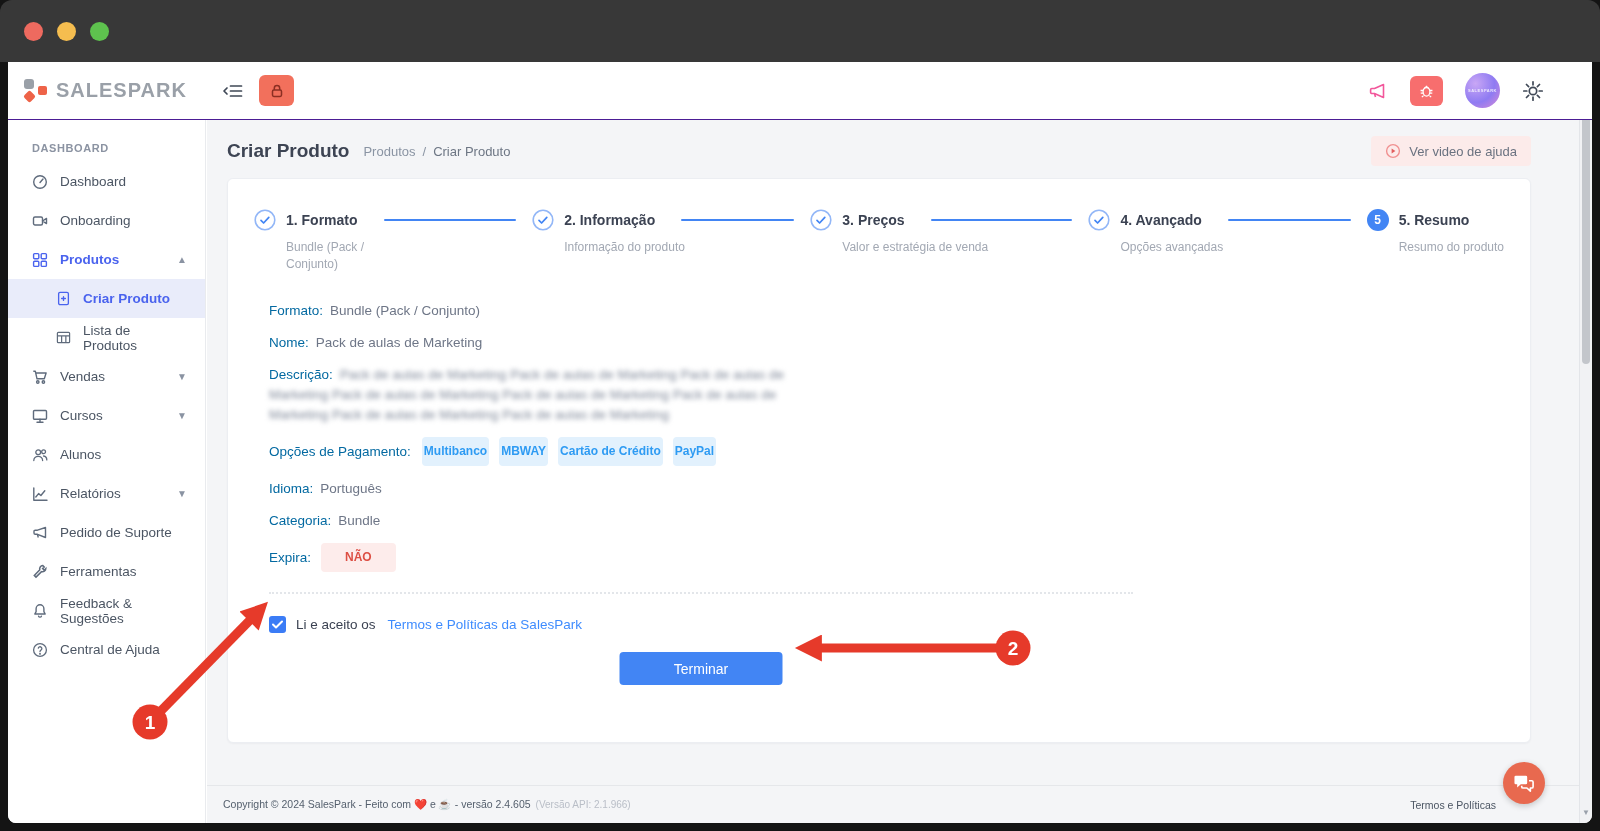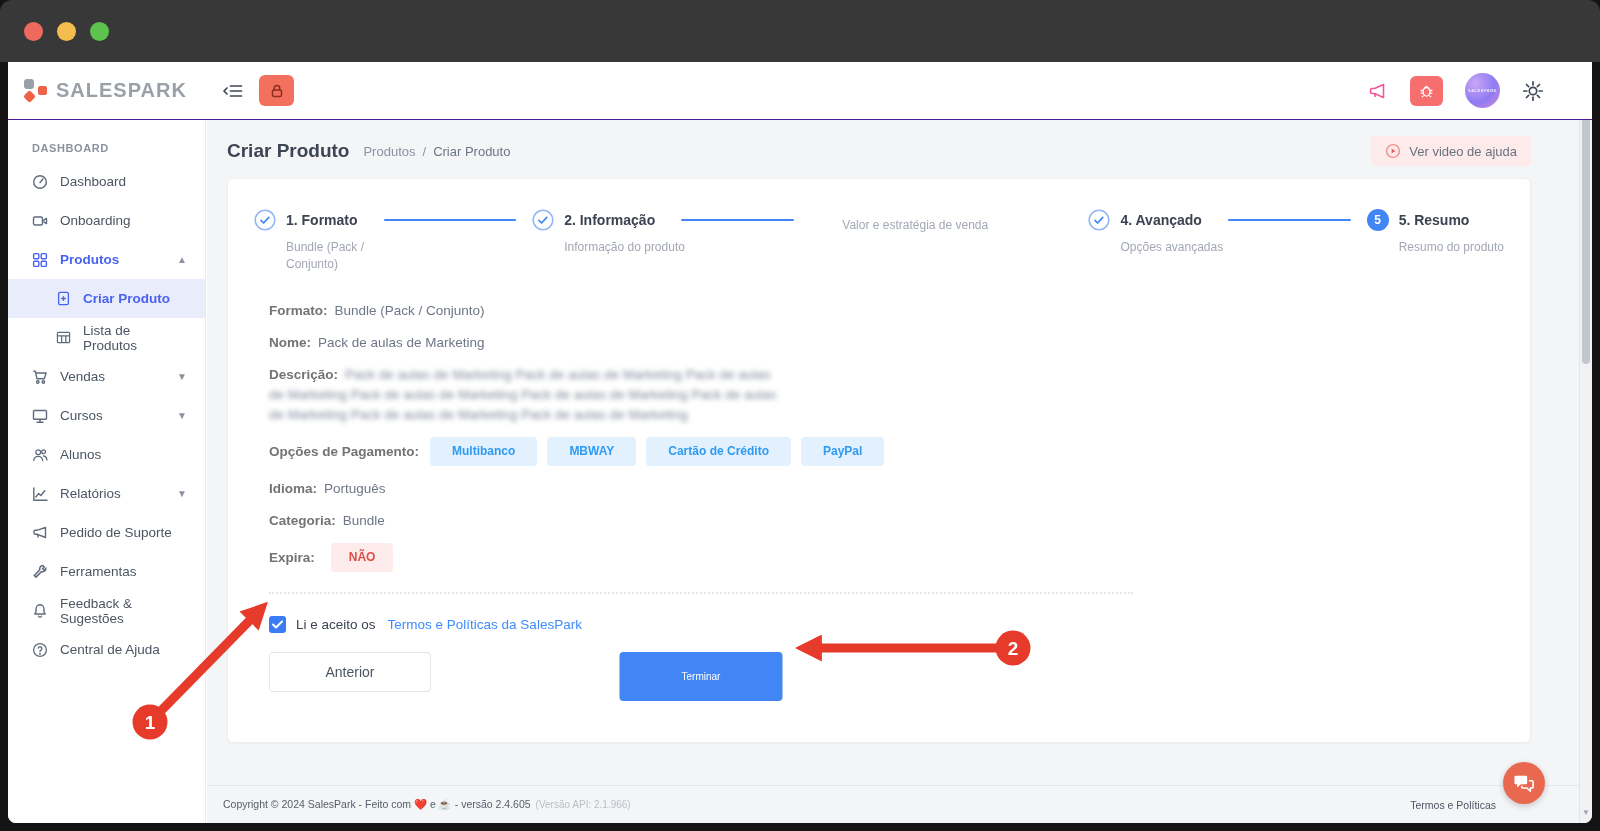--- a/index.html
+++ b/index.html
@@ -59,35 +59,35 @@
   .step-label { font-size:14px; font-weight:600; color:#3b4252; white-space:nowrap; }
   .step-line { flex:1; height:2px; background:#4285f4; border-radius:2px; margin:0 16px; }
   .step-circle-done { width:22px; height:22px; flex:0 0 auto; }
   .step-circle-cur { width:22px; height:22px; flex:0 0 auto; border-radius:50%; background:#4285f4; color:#fff; font-size:12px; font-weight:700; display:flex; align-items:center; justify-content:center; }
   .step-sub { margin:8px 0 0 32px; font-size:12px; color:#a2a8b3; line-height:17px; max-width:175px; }
   .step-sub.narrow { max-width:118px; }
 
   
   .summary { margin:28px 0 0 15px; }
   .fieldrow { margin-bottom:13px; font-size:13.5px; color:#6e7687; line-height:19px; display:flex; align-items:center; }
-  .fieldrow b, .desc b { color:#737373; font-weight:700; margin-right:7px; }
+  .fieldrow b, .desc b { color:#0369a1; font-weight:400; margin-right:7px; }
   .desc { display:block; width:520px; font-size:13.5px; color:#6e7687; line-height:20px; margin-bottom:12px; }
   .blurred { filter:blur(2.6px); color:#7e8798; }
   .badges { display:flex; gap:10px; margin-left:4px; }
-  .badge-blue { background:#e2f1fd; color:#2e9bf3; font-weight:700; font-size:12px; padding:5px 22px; border-radius:4px; }
-  .badge-red { background:#fdeceb; color:#dd4f44; font-weight:700; font-size:12px; padding:5px 18px; border-radius:4px; margin-left:9px; }
+  .badge-blue { background:#e2f1fd; color:#2e9bf3; font-weight:700; font-size:12px; padding:5px 2px; border-radius:4px; }
+  .badge-red { background:#fdeceb; color:#dd4f44; font-weight:700; font-size:12px; padding:5px 24px; border-radius:4px; margin-left:3px; }
   .dotted { border:none; border-top:2px dotted #e3e6ea; width:864px; margin:20px 0 22px 0; }
 
   .agree { display:flex; align-items:center; gap:10px; font-size:13.5px; color:#3b4252; }
   .checkbox { width:17px; height:17px; border-radius:3px; background:#3b7cf6; display:flex; align-items:center; justify-content:center; cursor:pointer; }
   .agree a { color:#3f8cfe; text-decoration:none; cursor:pointer; margin-left:2px; }
 
   .btn-row { position:relative; width:864px; height:40px; margin-top:19px; }
   .btn-prev { position:absolute; left:0; top:0; width:162px; height:40px; background:#fff; border:1px solid #e3e6ea; border-radius:4px; color:#4b5563; font-size:14px; cursor:pointer; font-family:"Liberation Sans", sans-serif; }
-  .btn-finish { position:absolute; left:50%; transform:translateX(-50%); top:0; width:163px; height:49px; background:#4285f4; border:none; border-radius:4px; color:#fff; font-size:10px; cursor:pointer; font-family:"Liberation Sans", sans-serif; }
+  .btn-finish { position:absolute; left:50%; transform:translateX(-50%); top:0; width:163px; height:33px; background:#4285f4; border:none; border-radius:4px; color:#fff; font-size:14px; cursor:pointer; font-family:"Liberation Sans", sans-serif; }
 
   
   .footer { position:absolute; left:0; right:0; bottom:0; height:38px; border-top:1px solid #e5e7ea; display:flex; align-items:center; padding:0 83px 0 16px; font-size:10.5px; color:#55606e; }
   .footer .api { color:#b9bec7; margin-left:5px; font-size:10px; }
   .footer .terms { margin-left:auto; color:#4b5563; cursor:pointer; }
   .fab { position:absolute; right:34px; bottom:19px; width:42px; height:42px; border-radius:50%; background:#e8694f; border:none; display:flex; align-items:center; justify-content:center; cursor:pointer; box-shadow:0 2px 6px rgba(0,0,0,.2); z-index:8; }
 
   
   .scrollbar { position:absolute; top:0; right:0; bottom:0; width:13px; background:#f1f2f4; border-left:1px solid #e3e5e9; }
   .sb-arrow { position:absolute; left:0; width:12px; text-align:center; font-size:8px; color:#9aa1ab; cursor:pointer; }
@@ -345,20 +345,28 @@
                   <circle cx="11" cy="11" r="9.8" fill="#fff" stroke="#93b7f7" stroke-width="1.6"></circle>
                   <path d="M7 11.4l2.6 2.6 5.2-5.6" stroke="#4285f4" stroke-width="1.7" fill="none" stroke-linecap="round" stroke-linejoin="round"></path>
                 </svg>
               <span class="step-label">2. Informação</span>
               <span class="step-line"></span>
             </div>
             <div class="step-sub">Informação do produto</div>
           </div>
 
           <div class="step">
+            <div class="step-top">
+              <svg class="step-circle-done" viewBox="0 0 22 22">
+                  <circle cx="11" cy="11" r="9.8" fill="#fff" stroke="#93b7f7" stroke-width="1.6"></circle>
+                  <path d="M7 11.4l2.6 2.6 5.2-5.6" stroke="#4285f4" stroke-width="1.7" fill="none" stroke-linecap="round" stroke-linejoin="round"></path>
+                </svg>
+              <span class="step-label">3. Preços</span>
+              <span class="step-line"></span>
+            </div>
             <div class="step-sub">Valor e estratégia de venda</div>
           </div>
 
           <div class="step">
             <div class="step-top">
               <svg class="step-circle-done" viewBox="0 0 22 22">
                   <circle cx="11" cy="11" r="9.8" fill="#fff" stroke="#93b7f7" stroke-width="1.6"></circle>
                   <path d="M7 11.4l2.6 2.6 5.2-5.6" stroke="#4285f4" stroke-width="1.7" fill="none" stroke-linecap="round" stroke-linejoin="round"></path>
                 </svg>
               <span class="step-label">4. Avançado</span>
@@ -416,21 +424,20 @@
             <span class="checkbox">
               <svg width="11" height="9" viewBox="0 0 11 9">
                   <path d="M1 4.5L4 7.5 10 1.5" stroke="#fff" stroke-width="2" fill="none" stroke-linecap="round" stroke-linejoin="round"></path>
                 </svg>
             </span>
             <span>Li e aceito os</span>
             <a>Termos e Políticas da SalesPark</a>
           </div>
 
           <div class="btn-row">
-            <button class="btn-prev">Anterior</button>
             <button class="btn-finish">Terminar</button>
           </div>
         </div>
       </div>
 
       <div class="footer">
         <span>Copyright © 2024 SalesPark - Feito com ❤️ e ☕ - versão 2.4.605</span>
         <span class="api">(Versão API: 2.1.966)</span>
         <span class="terms">Termos e Políticas</span>
       </div>

